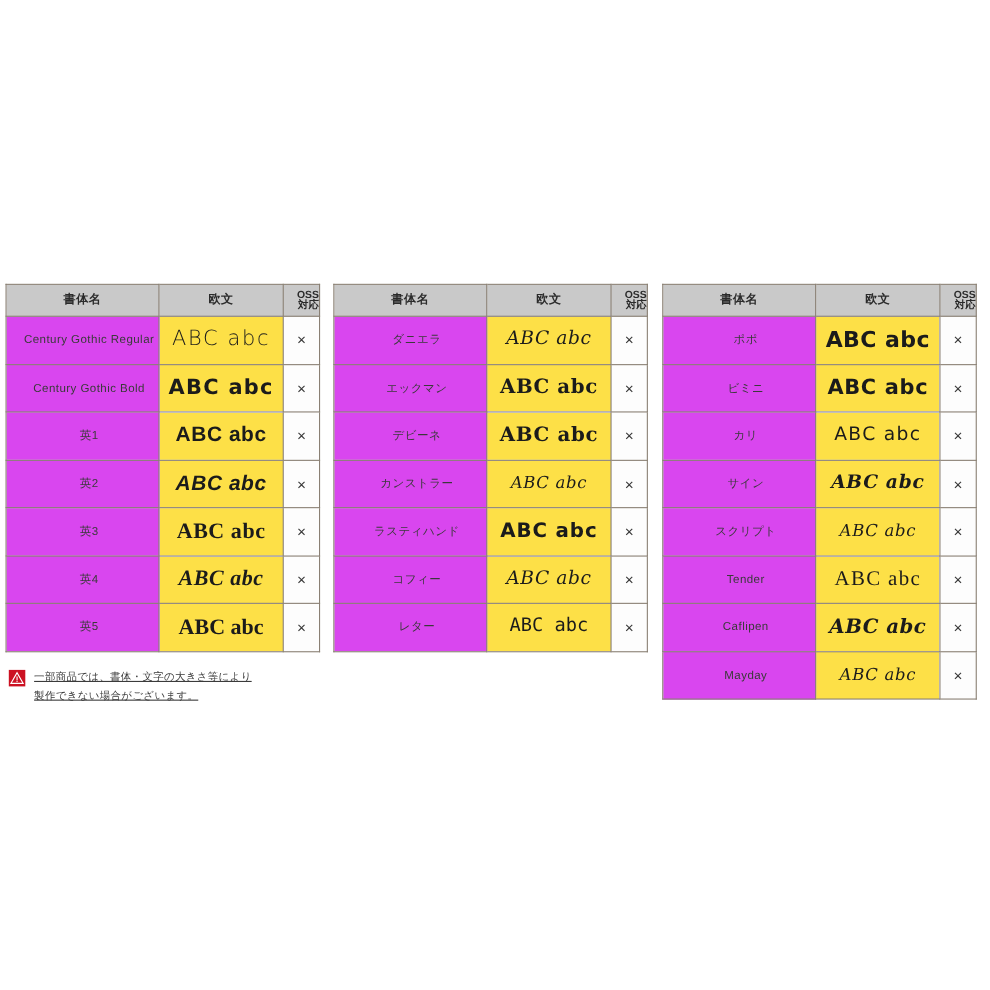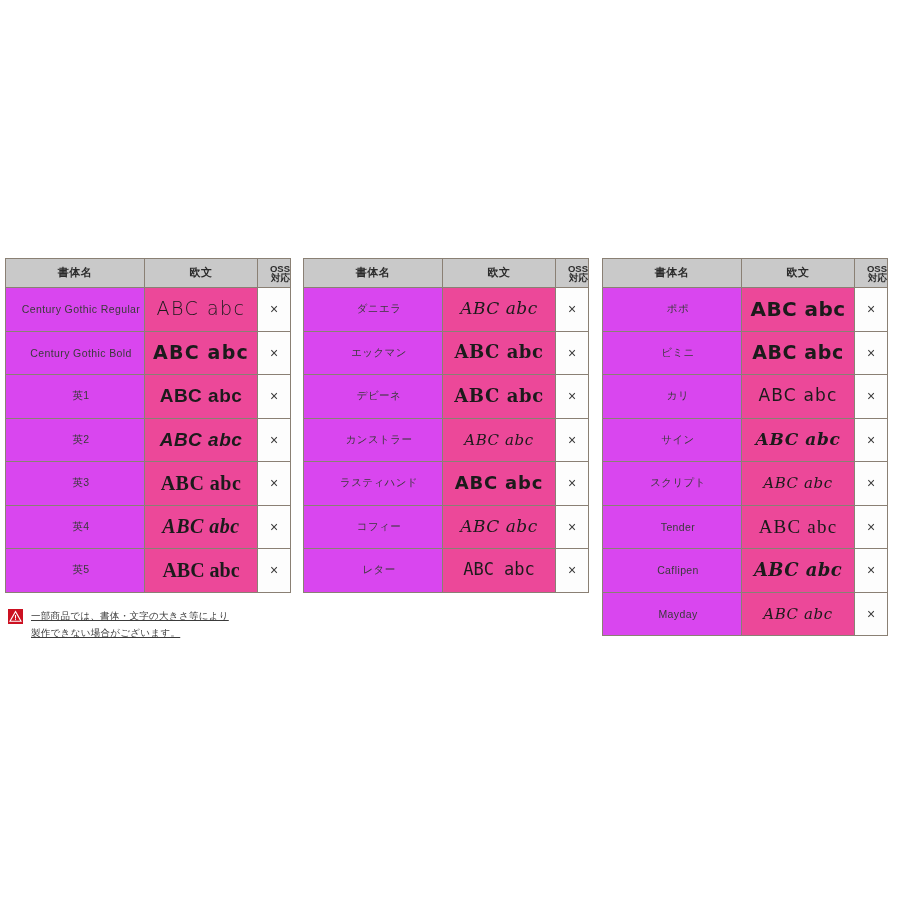--- a/index.html
+++ b/index.html
@@ -78,21 +78,21 @@
   td.name-cell {
     background: #d946ef;
     padding-left: 12px;
     font-size: 10.5px;
     color: #3a3a3a;
     text-align: center;
     letter-spacing: 0.4px;
   }
 
   td.latin-cell {
-    background: #ec4899;
+    background: #fde047;
     text-align: center;
     color: #1b1b1b;
     white-space: nowrap;
     overflow: hidden;
   }
 
   td.oss-cell {
     background: #fdfdfd;
     text-align: center;
     font-size: 14px;

